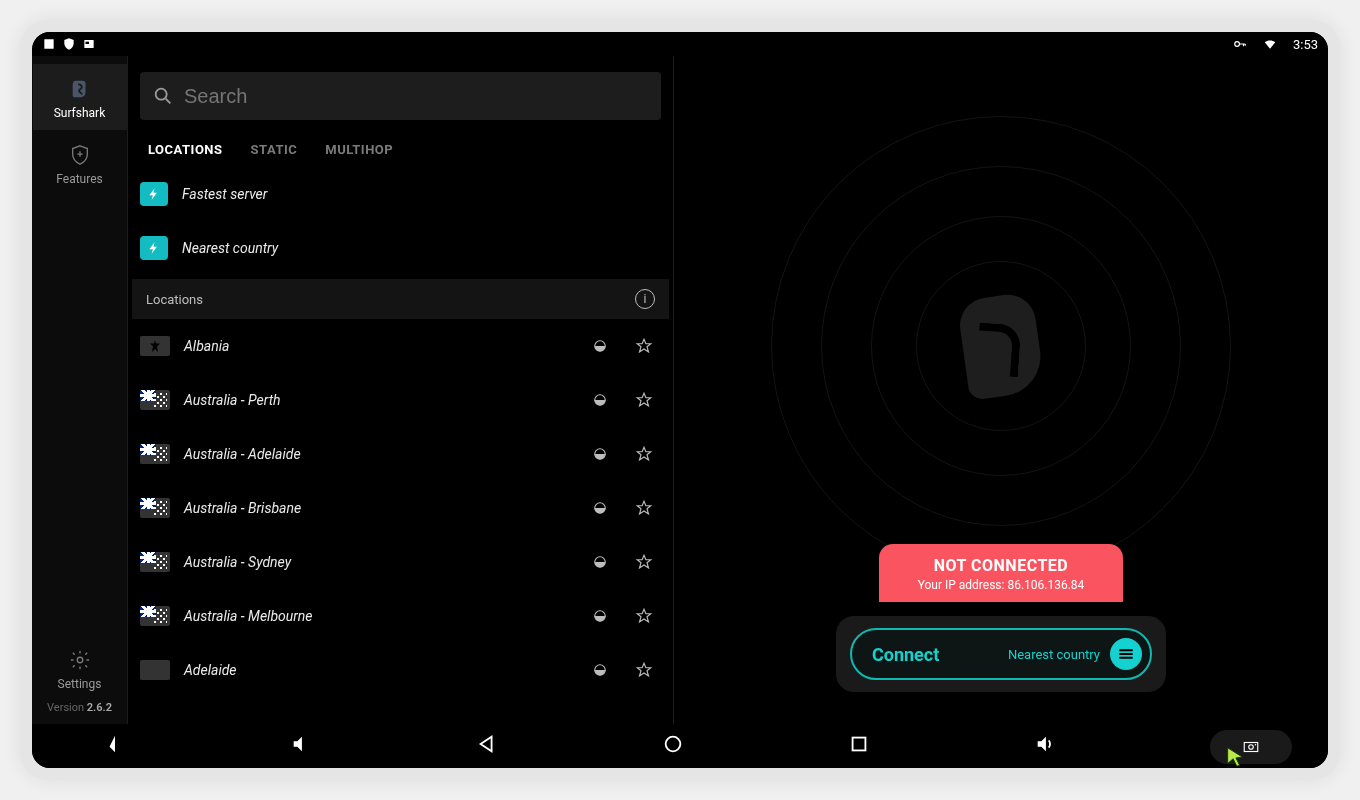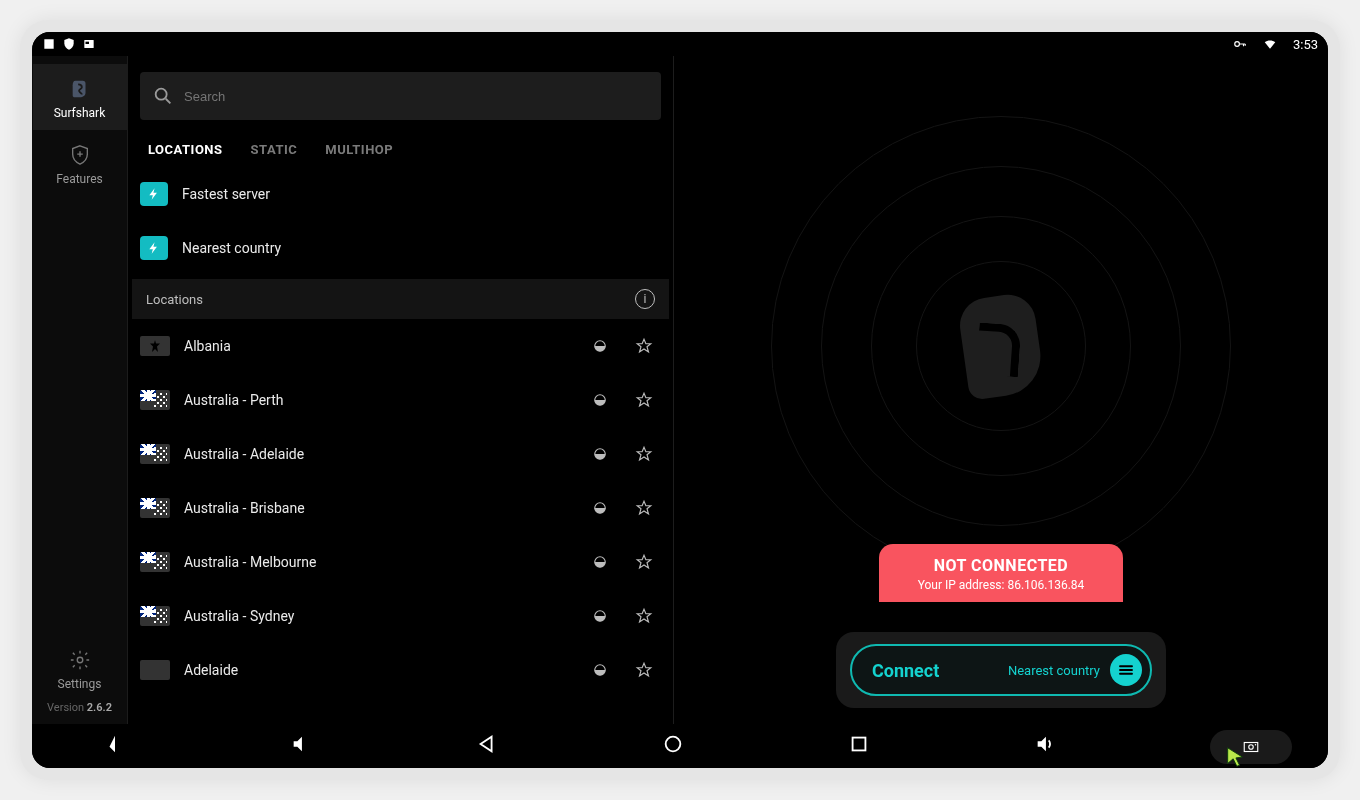--- a/index.html
+++ b/index.html
@@ -97,41 +97,42 @@
     display: flex;
     align-items: center;
     padding: 0 12px;
     color: #9a9a9a;
   }
   .search-box svg { width: 22px; height: 22px; fill: #9a9a9a; margin-right: 10px; }
   .search-box input {
     background: transparent;
     border: none;
     color: #86efac;
-    font-size: 13px;
+    font-size: 20px;
     flex: 1;
     outline: none;
   }
   .tabs {
     display: flex;
     gap: 28px;
     padding: 14px 20px 10px;
     font-size: 13px;
     font-weight: 700;
     letter-spacing: 0.5px;
   }
   .tab { color: #7a7a7a; cursor: pointer; }
   .tab.active { color: #fff; }
 
   .quick-row, .loc-row {
     display: flex;
     align-items: center;
     height: 54px;
     padding: 0 20px 0 12px;
     cursor: pointer;
+    font-style: italic;
   }
   .quick-row .bolt {
     width: 28px; height: 24px;
     background: #13bcc2;
     border-radius: 4px;
     display: flex; align-items: center; justify-content: center;
     margin-right: 14px;
   }
   .quick-row .bolt svg { width: 14px; height: 14px; fill: #fff; }
   .quick-row span, .loc-row .loc-name { color: #eaeaea; font-size: 14px; }
@@ -220,21 +221,21 @@
 
   .status-card{
     position:absolute; bottom:122px; left:50%; transform:translateX(-50%);
     width:244px; padding:12px 16px 10px; background:#f9545f; color:#fff;
     border-radius:14px 14px 0 0; text-align:center;
   }
   .status-card .title{font-weight:700; font-size:16px; letter-spacing:0.5px;}
   .status-card .sub{font-size:12px; margin-top:3px;}
 
   .connect-card{
-    position:absolute; bottom:16px; left:50%; transform:translateX(-50%);
+    position:absolute; bottom:32px; left:50%; transform:translateX(-50%);
     width:330px; background:#1a1a1a; border-radius:18px; padding:12px 14px;
   }
   .connect-btn{
     height:52px; border:2px solid #0fb9b1; border-radius:30px;
     display:flex; align-items:center; padding:0 8px 0 20px; cursor:pointer;
     background:#0d1515;
   }
   .connect-btn .lbl{ color:#14d2cf; font-weight:700; font-size:18px;}
   .connect-btn .sel{ margin-left:auto; color:#14d2cf; font-size:13px; margin-right:10px;}
   .connect-btn .menu{
@@ -400,33 +401,33 @@
     <svg class="load-ico" viewBox="0 0 24 24">
                 <circle cx="12" cy="12" r="7" fill="none" stroke="#bdbdbd" stroke-width="1.5"></circle>
                 <path d="M5 12a7 7 0 0014 0z"></path>
               </svg>
     <svg class="star-ico" viewBox="0 0 24 24">
                 <path d="M12 3l2.5 6H21l-5 4 2 7-6-4-6 4 2-7-5-4h6.5z"></path>
               </svg>
             </div>
             <div class="loc-row">
     <div class="flag flag-au"></div>
+    <span class="loc-name">Australia - Sydney</span>
+    <div class="spacer"></div>
+    <svg class="load-ico" viewBox="0 0 24 24">
+                <circle cx="12" cy="12" r="7" fill="none" stroke="#bdbdbd" stroke-width="1.5"></circle>
+                <path d="M5 12a7 7 0 0014 0z"></path>
+              </svg>
+    <svg class="star-ico" viewBox="0 0 24 24">
+                <path d="M12 3l2.5 6H21l-5 4 2 7-6-4-6 4 2-7-5-4h6.5z"></path>
+              </svg>
+            </div>
+            <div class="loc-row">
+    <div class="flag flag-au"></div>
     <span class="loc-name">Australia - Melbourne</span>
-    <div class="spacer"></div>
-    <svg class="load-ico" viewBox="0 0 24 24">
-                <circle cx="12" cy="12" r="7" fill="none" stroke="#bdbdbd" stroke-width="1.5"></circle>
-                <path d="M5 12a7 7 0 0014 0z"></path>
-              </svg>
-    <svg class="star-ico" viewBox="0 0 24 24">
-                <path d="M12 3l2.5 6H21l-5 4 2 7-6-4-6 4 2-7-5-4h6.5z"></path>
-              </svg>
-            </div>
-            <div class="loc-row">
-    <div class="flag flag-au"></div>
-    <span class="loc-name">Australia - Sydney</span>
     <div class="spacer"></div>
     <svg class="load-ico" viewBox="0 0 24 24">
                 <circle cx="12" cy="12" r="7" fill="none" stroke="#bdbdbd" stroke-width="1.5"></circle>
                 <path d="M5 12a7 7 0 0014 0z"></path>
               </svg>
     <svg class="star-ico" viewBox="0 0 24 24">
                 <path d="M12 3l2.5 6H21l-5 4 2 7-6-4-6 4 2-7-5-4h6.5z"></path>
               </svg>
             </div>
             <div class="loc-row">

